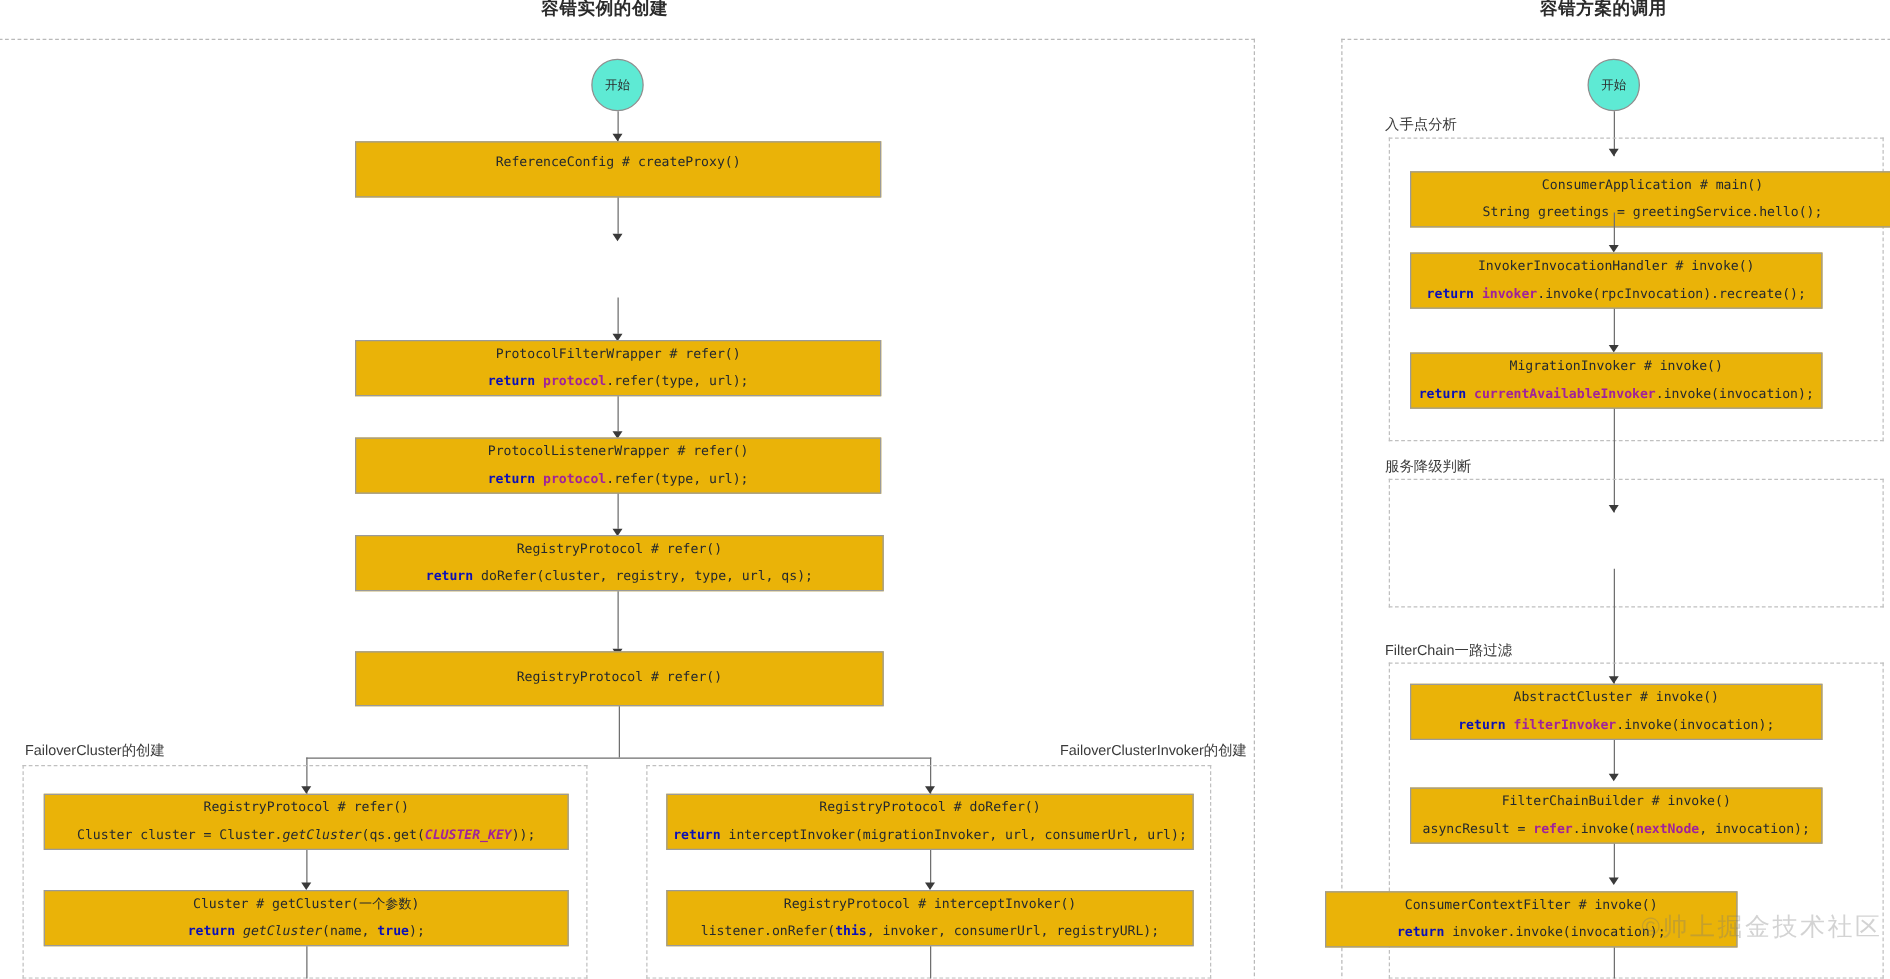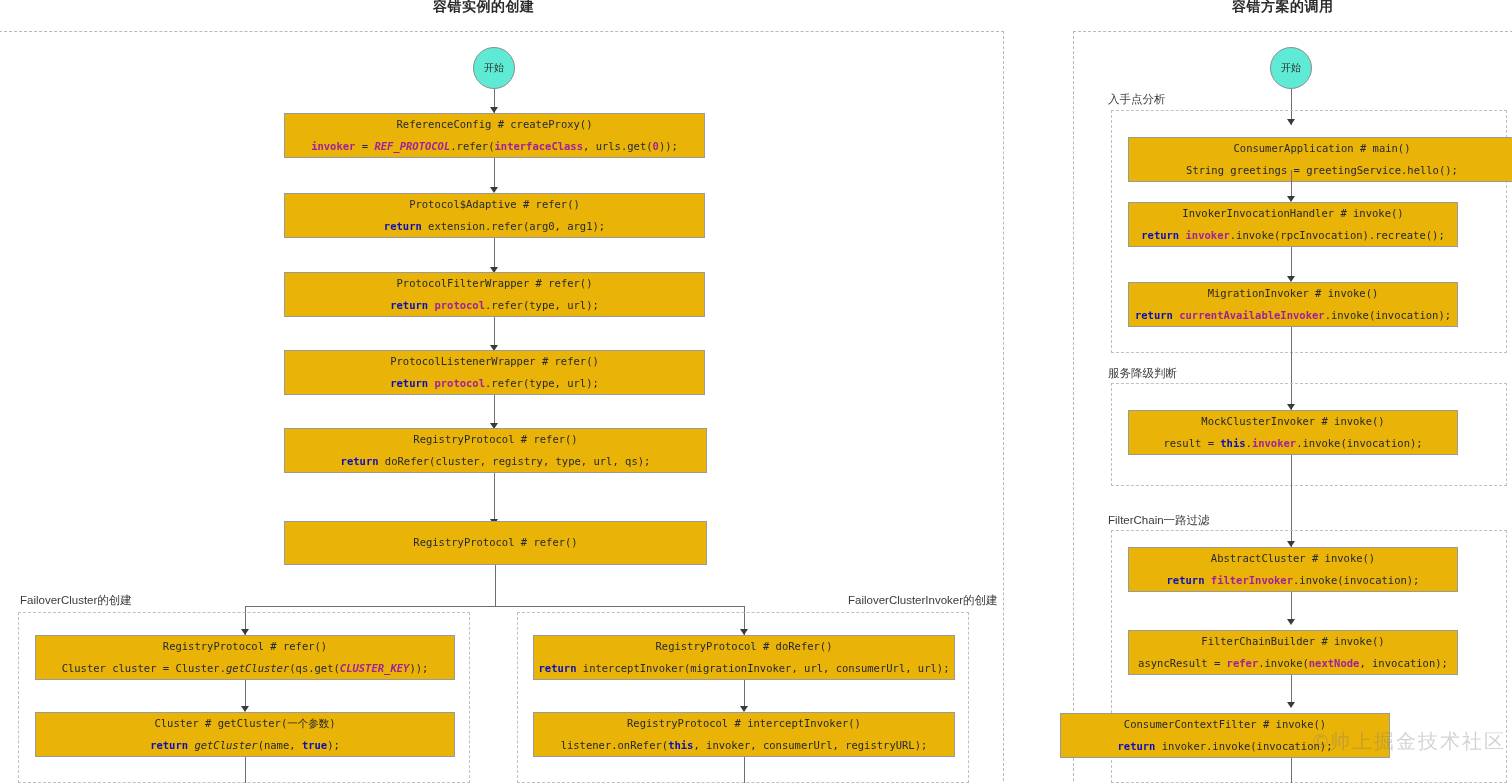--- a/index.html
+++ b/index.html
@@ -105,29 +105,24 @@
 
   <div class="start" style="left:473px; top:47px;">
     <span>开始</span>
   </div>
 
   <div class="vline" style="left:494px; top:89px; height:24px;"></div>
   <div class="arrow" style="left:490px; top:107px;"></div>
 
   <div class="node" style="left:284px; top:113px; width:421px; height:45px;">
     <div class="ln title">ReferenceConfig # createProxy()</div>
-    <div class="ln"><span class="var">invoker</span> = <span class="vari">REF_PROTOCOL</span>.refer(<span class="var">interfaceClass</span>, urls.get(<span class="num">0</span>));</div>
   </div>
   <div class="vline" style="left:494px; top:158px; height:29px;"></div>
   <div class="arrow" style="left:490px; top:187px;"></div>
 
-  <div class="node" style="left:284px; top:193px; width:421px; height:45px;">
-    <div class="ln title">Protocol$Adaptive # refer()</div>
-    <div class="ln"><span class="kw">return</span> extension.refer(arg0, arg1);</div>
-  </div>
   <div class="vline" style="left:494px; top:238px; height:29px;"></div>
   <div class="arrow" style="left:490px; top:267px;"></div>
 
   <div class="node" style="left:284px; top:272px; width:421px; height:45px;">
     <div class="ln title">ProtocolFilterWrapper # refer()</div>
     <div class="ln"><span class="kw">return</span> <span class="var">protocol</span>.refer(type, url);</div>
   </div>
   <div class="vline" style="left:494px; top:317px; height:28px;"></div>
   <div class="arrow" style="left:490px; top:345px;"></div>
 
@@ -217,24 +212,20 @@
   <div class="node" style="left:1128px; top:282px; width:330px; height:45px;">
     <div class="ln title">MigrationInvoker # invoke()</div>
     <div class="ln"><span class="kw">return</span> <span class="var">currentAvailableInvoker</span>.invoke(invocation);</div>
   </div>
   <div class="vline" style="left:1291px; top:327px; height:83px;"></div>
   <div class="arrow" style="left:1287px; top:404px;"></div>
 
   <div class="group-label" style="left:1108px; top:366px;">服务降级判断</div>
   <div class="group" style="left:1111px; top:383px; width:396px; height:103px;"></div>
 
-  <div class="node" style="left:1128px; top:410px; width:330px; height:45px;">
-    <div class="ln title">MockClusterInvoker # invoke()</div>
-    <div class="ln">result = <span class="kw">this</span>.<span class="var">invoker</span>.invoke(invocation);</div>
-  </div>
   <div class="vline" style="left:1291px; top:455px; height:92px;"></div>
   <div class="arrow" style="left:1287px; top:541px;"></div>
 
   <div class="group-label" style="left:1108px; top:513px;">FilterChain一路过滤</div>
   <div class="group" style="left:1111px; top:530px; width:396px; height:253px;"></div>
 
   <div class="node" style="left:1128px; top:547px; width:330px; height:45px;">
     <div class="ln title">AbstractCluster # invoke()</div>
     <div class="ln"><span class="kw">return</span> <span class="var">filterInvoker</span>.invoke(invocation);</div>
   </div>

